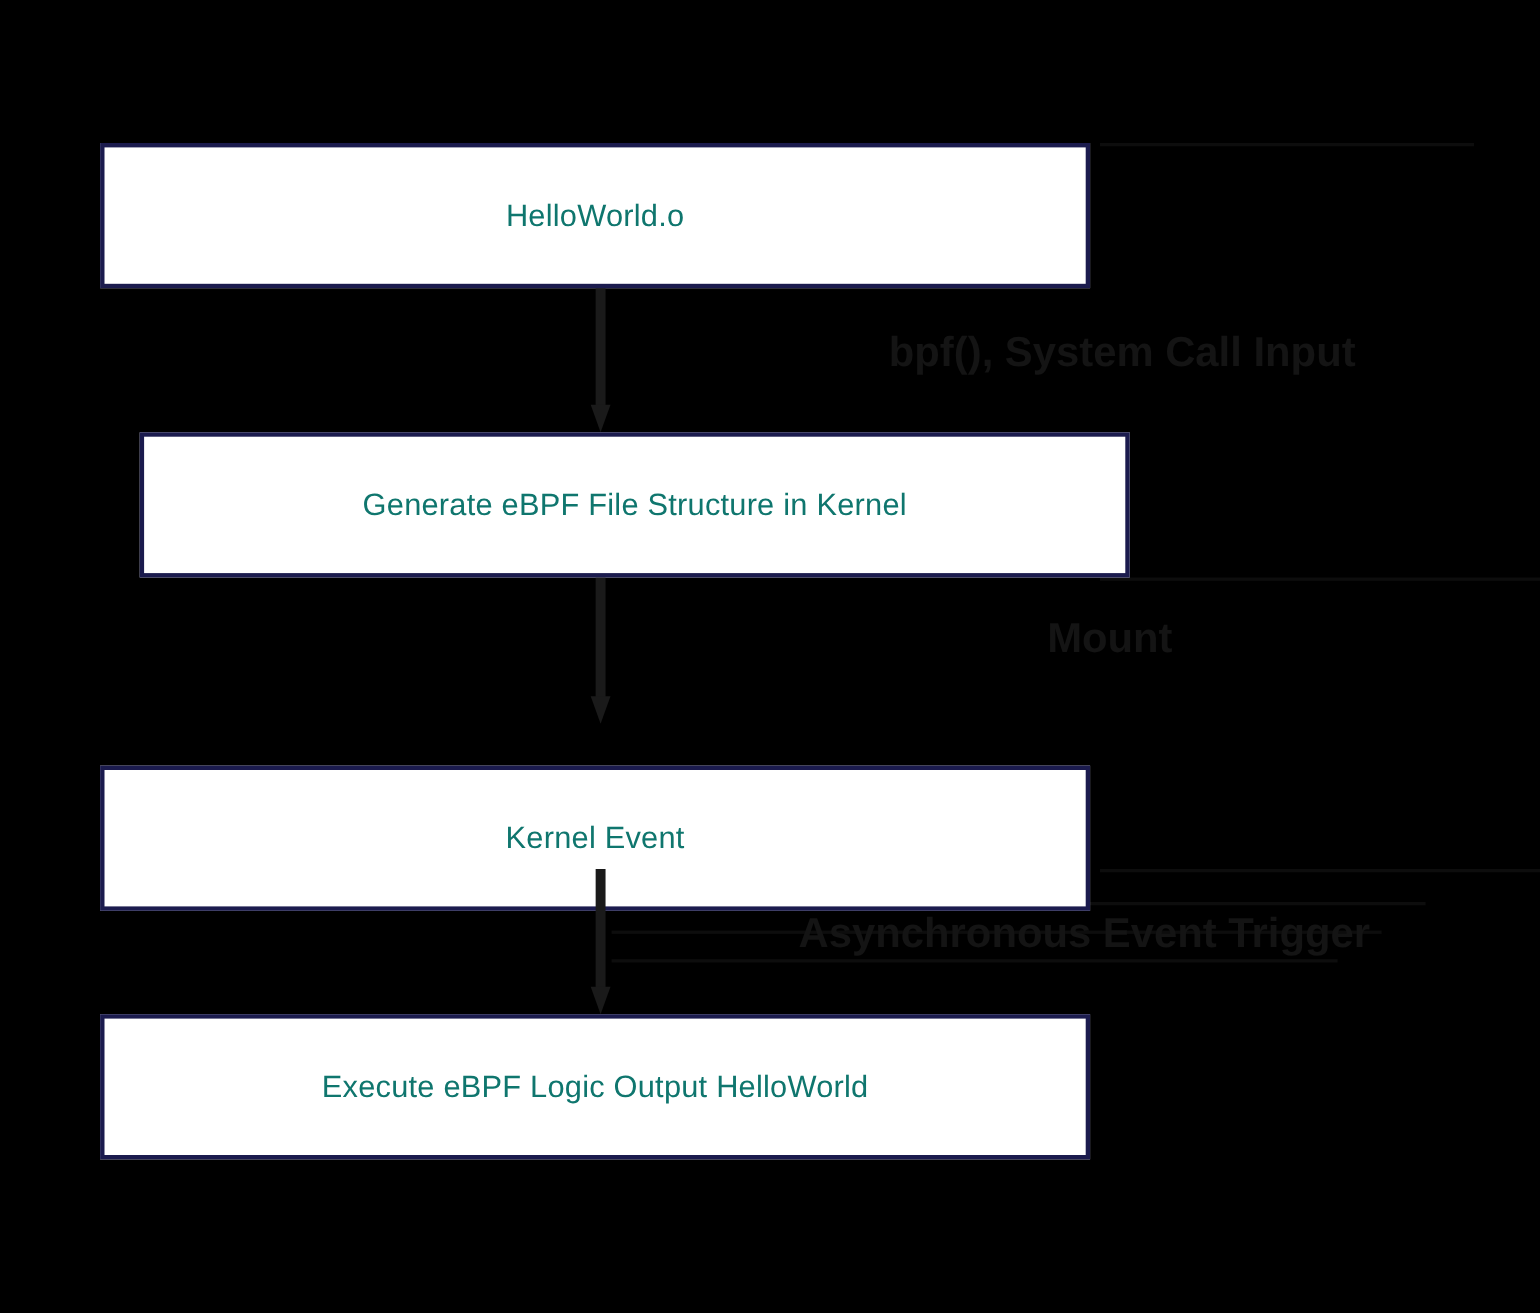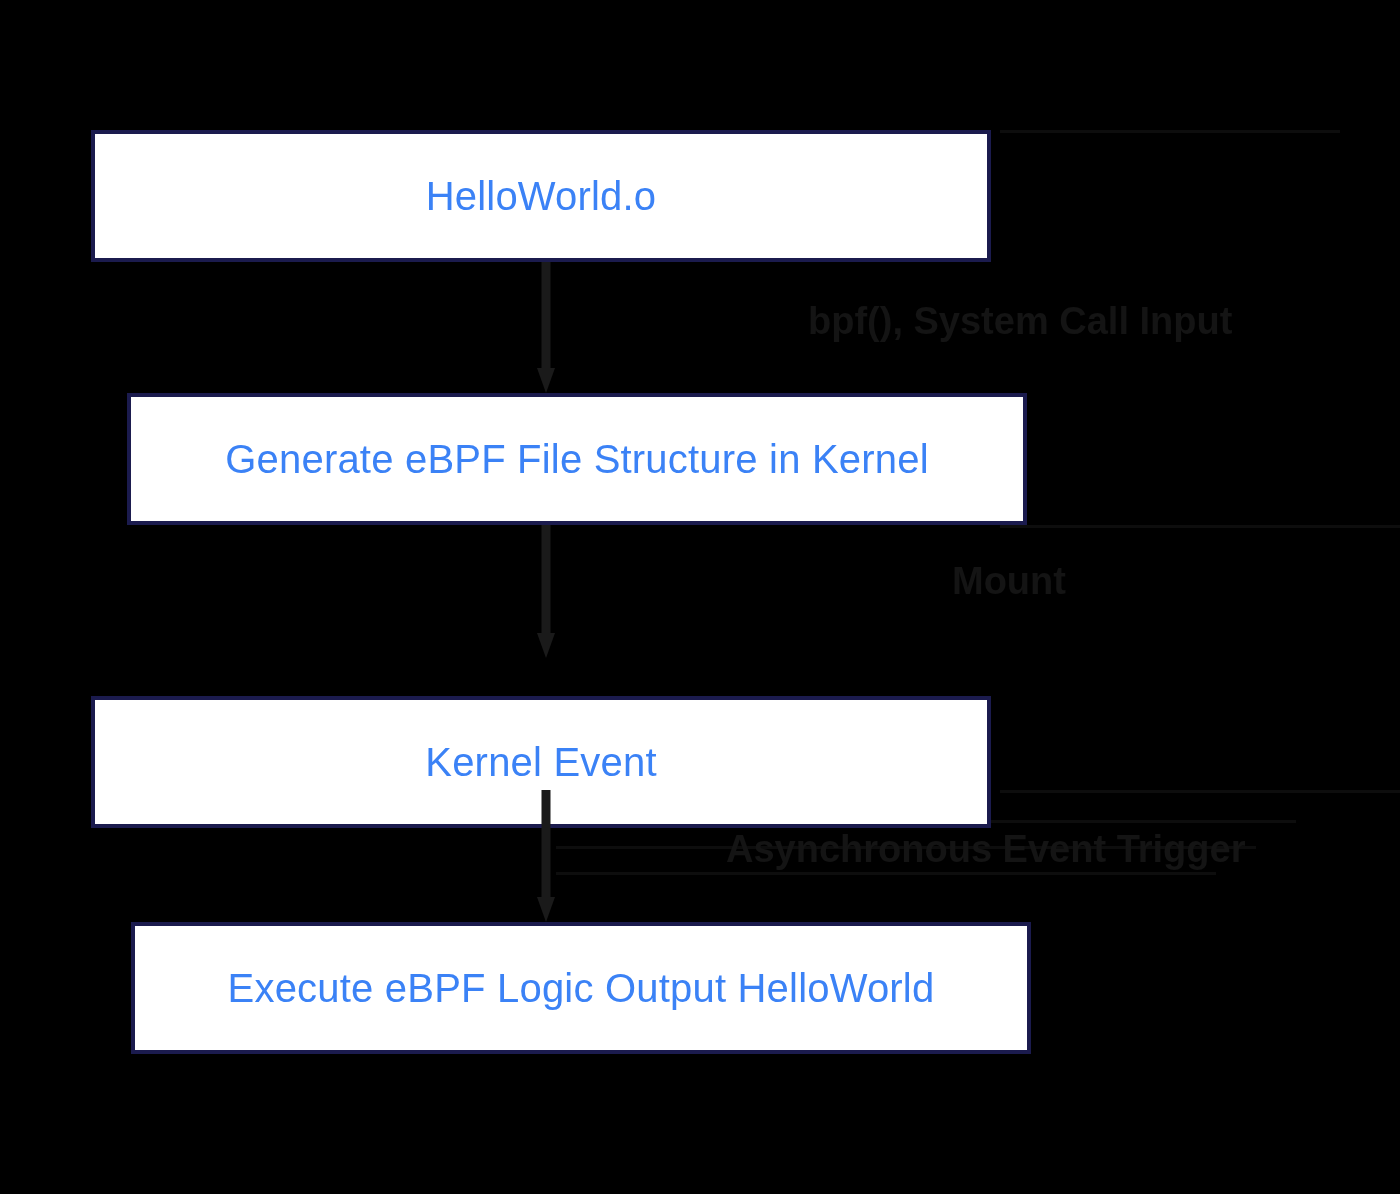--- a/index.html
+++ b/index.html
@@ -32,33 +32,33 @@
     width: 900px;
     height: 132px;
     box-sizing: border-box;
     background: #ffffff;
     border: 4px solid #1b1b4e;
     display: flex;
     align-items: center;
     justify-content: center;
   }
   .node-label {
-    color: #3b82f6;
-    font-size: 40px;
+    color: #0f766e;
+    font-size: 28px;
     font-weight: 400;
     line-height: 1.1;
     letter-spacing: 0.2px;
     white-space: nowrap;
     text-align: center;
   }
 
   #node-0 { top: 130px; }
   #node-1 { top: 393px; margin-left: 36px; }
   #node-2 { top: 696px; }
-  #node-3 { top: 922px; margin-left: 40px; }
+  #node-3 { top: 922px; }
 
   
   .connector {
     position: absolute;
     left: 536px;
     width: 20px;
   }
   .connector svg { display: block; }
 
   #connector-0 { top: 262px; height: 131px; }

